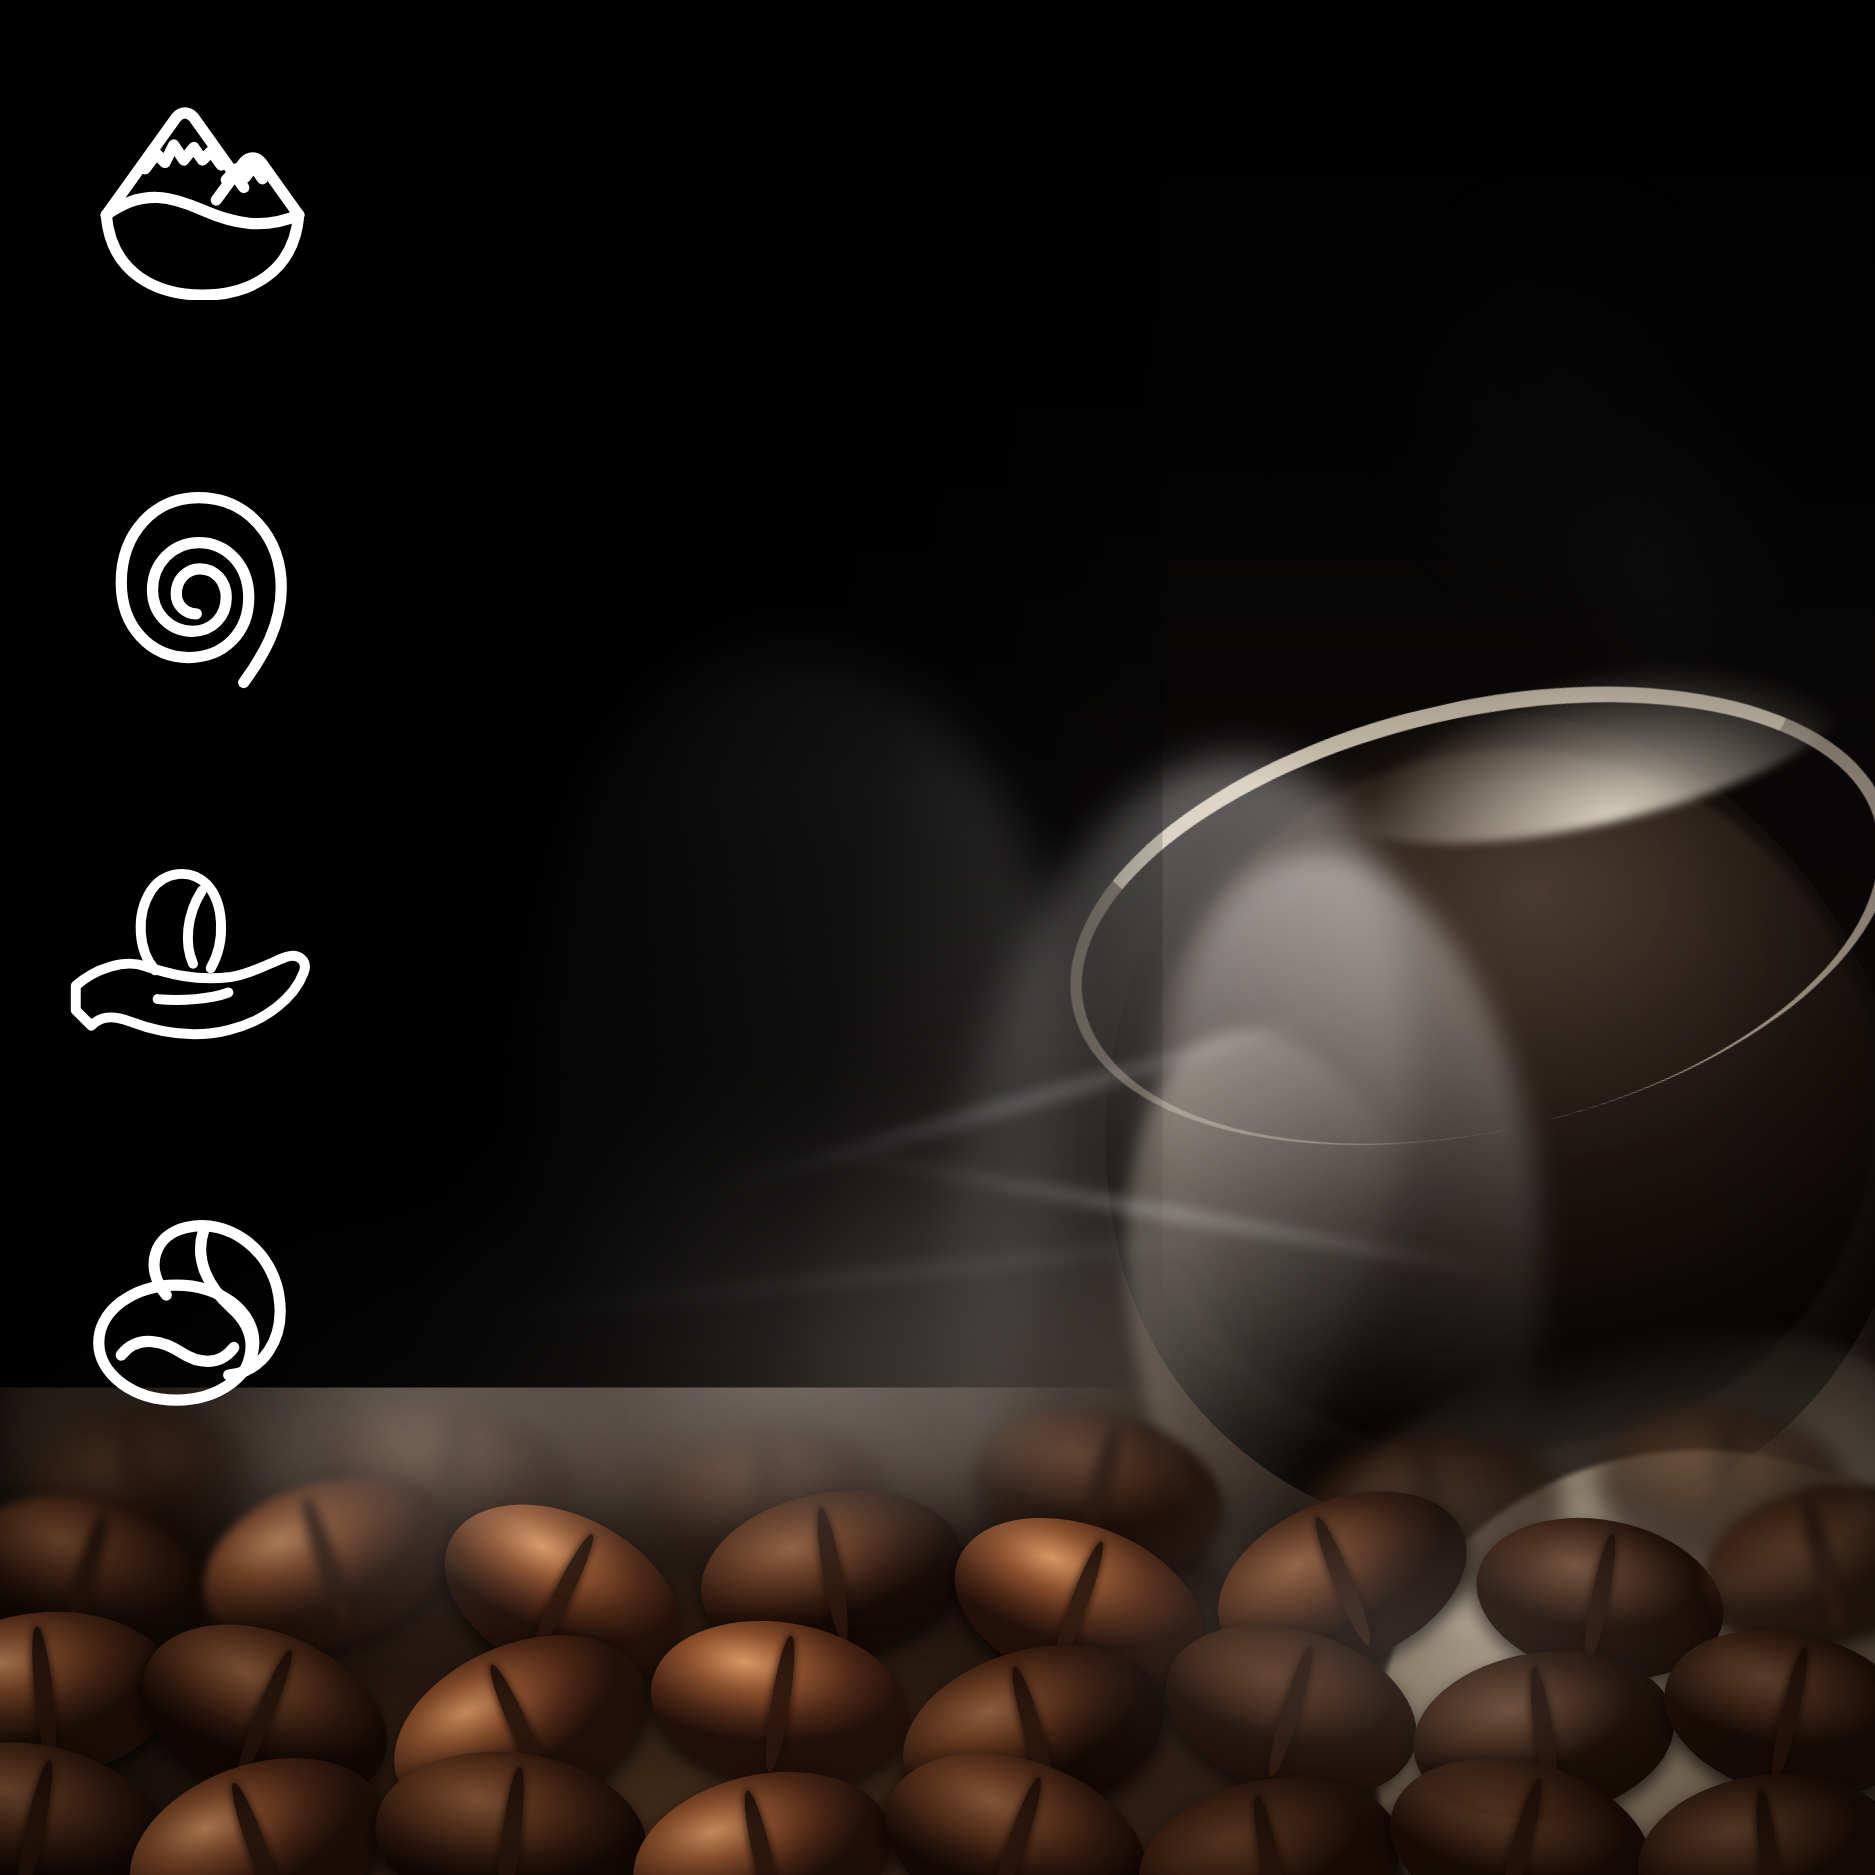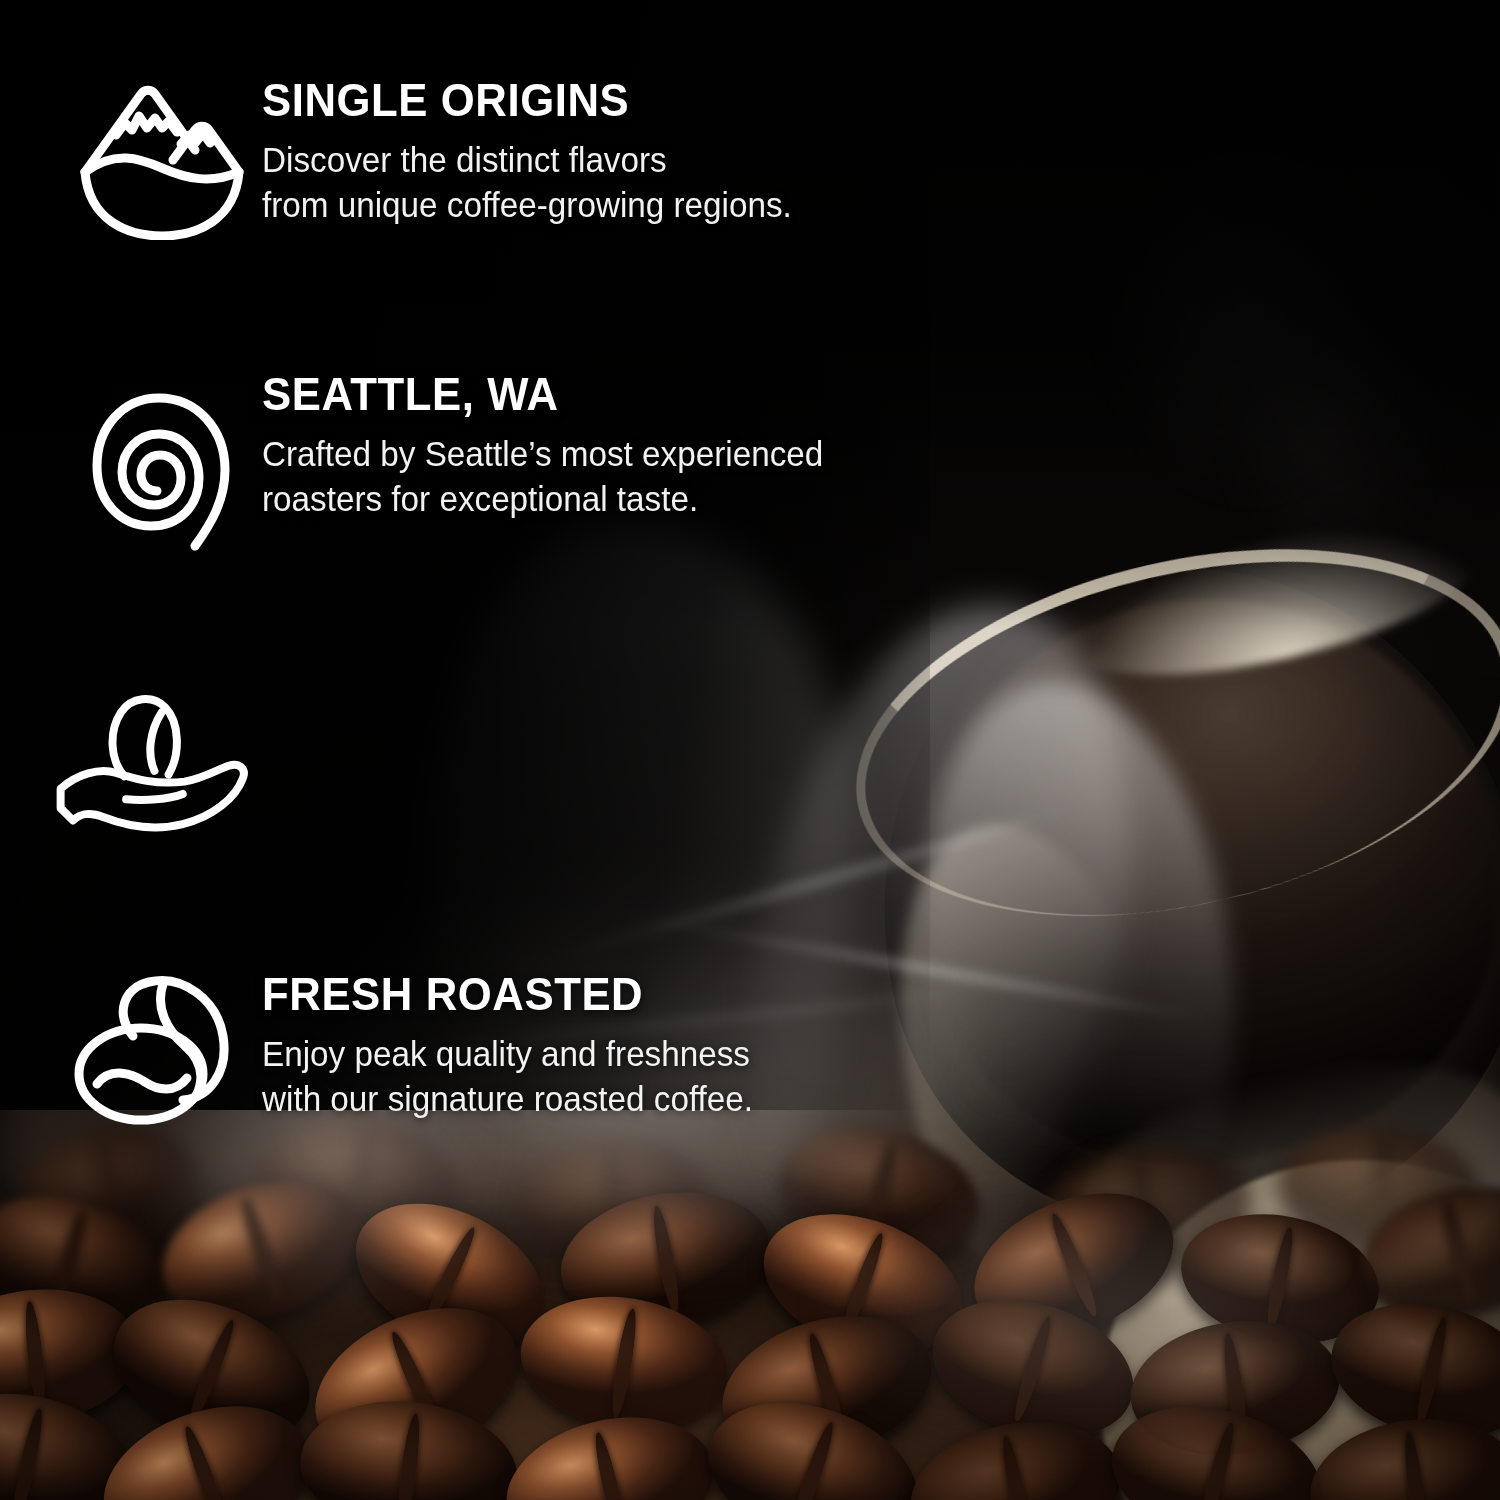--- a/index.html
+++ b/index.html
@@ -289,27 +289,20 @@
     <div class="feature feat-0">
       <div class="icon-wrap">
         <svg width="186" height="160" viewBox="0 0 186 160" fill="none" stroke="#ffffff" stroke-width="9" stroke-linecap="round" stroke-linejoin="round">
           <path d="M16 92 C20 140 58 156 93 156 C128 156 166 140 170 92"></path>
           <path d="M16 92 C46 70 70 78 93 88 C118 99 142 104 170 92"></path>
           <path d="M16 92 L72 14 C76 9 82 9 86 14 L126 70"></path>
           <path d="M170 92 L140 50 C136 45 130 45 126 50 L104 80"></path>
           <path d="M47 55 L56 43 L63 50 L70 36 L78 48 L86 38 L93 48 L100 41 L108 52"></path>
           <path d="M112 64 L120 55 L127 62 L134 53 L141 63"></path>
         </svg>
-      </div>
-      <div class="feat-text">
-        <div class="feat-title">SINGLE ORIGINS</div>
-        <div class="feat-desc">
-          <span>Discover the distinct flavors</span>
-          <span>from unique coffee-growing regions.</span>
-        </div>
       </div>
     </div>
 
     <div class="feature feat-1">
       <div class="icon-wrap">
         <svg width="150" height="184" viewBox="0 0 150 184" fill="none" stroke="#ffffff" stroke-width="9" stroke-linecap="round" stroke-linejoin="round">
           <path d="M108 172
                    C124 150 138 126 138 96
                    C138 55 110 24 72 24
                    C36 24 10 53 10 92
@@ -317,27 +310,20 @@
                    C92 152 112 132 112 104
                    C112 79 95 60 72 60
                    C51 60 35 77 35 98
                    C35 117 49 131 67 131
                    C83 131 94 119 94 104
                    C94 91 85 81 73 81
                    C62 81 54 90 54 101
                    C54 110 61 117 70 117"></path>
         </svg>
       </div>
-      <div class="feat-text">
-        <div class="feat-title">SEATTLE, WA</div>
-        <div class="feat-desc">
-          <span>Crafted by Seattle’s most experienced</span>
-          <span>roasters for exceptional taste.</span>
-        </div>
-      </div>
     </div>
 
     <div class="feature feat-2">
       <div class="icon-wrap">
         <svg width="226" height="158" viewBox="0 0 226 158" fill="none" stroke="#ffffff" stroke-width="9" stroke-linecap="round" stroke-linejoin="round">
           <path d="M84 94 C68 76 66 44 80 22 C92 4 116 2 130 16 C146 32 148 68 134 92"></path>
           <path d="M118 88 C110 70 112 44 126 22"></path>
           <path d="M12 108 C30 92 56 84 74 90 C96 97 120 104 152 100 C172 97 190 86 202 82 C214 78 222 86 218 96 C210 118 184 140 150 148 C118 156 86 150 60 140 C44 134 34 136 26 144 L12 130 Z"></path>
           <path d="M86 120 C108 122 134 120 150 114"></path>
         </svg>
@@ -346,23 +332,16 @@
 
     <div class="feature feat-3">
       <div class="icon-wrap">
         <svg width="182" height="156" viewBox="0 0 182 156" fill="none" stroke="#ffffff" stroke-width="9" stroke-linecap="round" stroke-linejoin="round">
           <path d="M62 62 C44 40 52 14 78 8 C112 0 146 26 152 62 C158 98 138 124 112 126"></path>
           <path d="M92 10 C84 34 96 56 114 72 C130 86 134 102 126 120"></path>
           <ellipse cx="70" cy="100" rx="62" ry="46"></ellipse>
           <path d="M26 110 C40 92 62 100 74 108 C86 116 104 120 116 104"></path>
         </svg>
       </div>
-      <div class="feat-text">
-        <div class="feat-title">FRESH ROASTED</div>
-        <div class="feat-desc">
-          <span>Enjoy peak quality and freshness</span>
-          <span>with our signature roasted coffee.</span>
-        </div>
-      </div>
     </div>
 
   </div>
 </div>
 
 </body></html>

